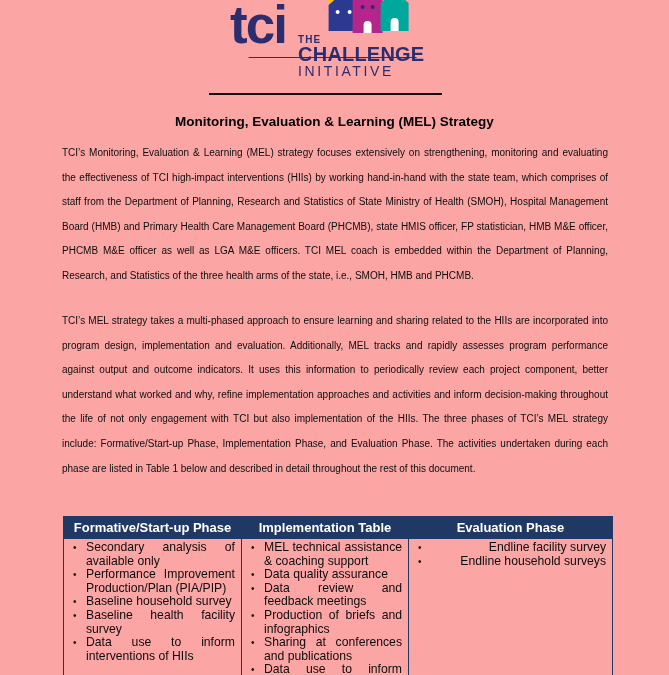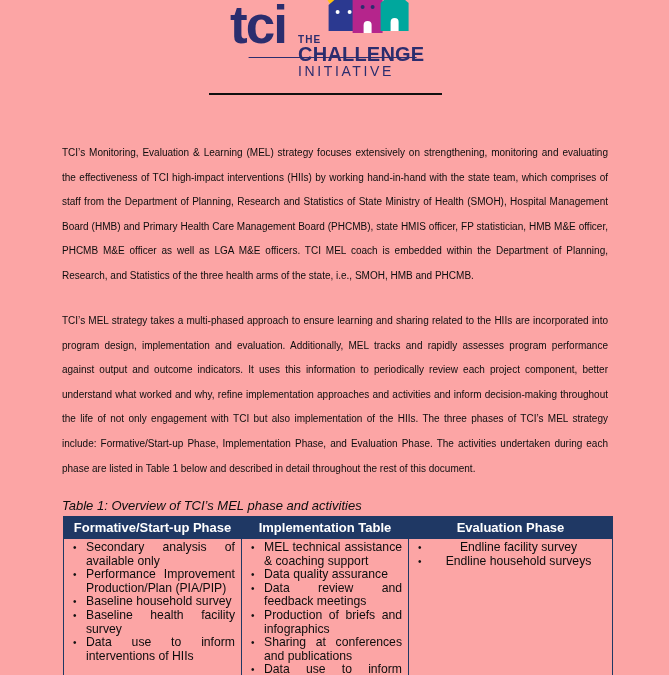--- a/index.html
+++ b/index.html
@@ -88,21 +88,21 @@
   .cell-list { list-style: none; margin: 0; padding: 0; }
   .cell-list li {
     display: flex; align-items: flex-start;
     font-size: 12.2px; line-height: 13.6px; color: #0d0d0d;
   }
   .bullet {
     flex: 0 0 20px; padding-left: 7px; box-sizing: border-box;
     font-size: 10px; line-height: 13.6px; color: #111;
   }
   .btxt { flex: 1; text-align: justify; padding-right: 3px; }
-  .btxt.no-just { text-align: center; }
+  .btxt.no-just { text-align: right; }
 </style>
 </head>
 <body>
 
 <div class="page">
 
   <div class="logo">
     <svg class="houses" width="88" height="46" viewBox="0 0 88 46" aria-hidden="true">
       <circle cx="15" cy="8" r="13" fill="#ffc20e"></circle>
       <path d="M4 18 L19 5 L34 18 L34 44 L4 44 Z" fill="#2b3990"></path>
@@ -119,25 +119,25 @@
     <div class="logo-text">
       <div class="logo-the">THE</div>
       <div class="logo-challenge">CHALLENGE</div>
       <div class="logo-initiative">INITIATIVE</div>
     </div>
     <div class="logo-underline"></div>
   </div>
 
   <div class="header-divider"></div>
 
+  <div class="doc-title">Monitoring, Evaluation &amp; Learning (MEL) Strategy</div>
 
   <p class="para p1">TCI’s Monitoring, Evaluation &amp; Learning (MEL) strategy focuses extensively on strengthening, monitoring and evaluating the effectiveness of TCI high-impact interventions (HIIs) by working hand-in-hand with the state team, which comprises of staff from the Department of Planning, Research and Statistics of State Ministry of Health (SMOH), Hospital Management Board (HMB) and Primary Health Care Management Board (PHCMB), state HMIS officer, FP statistician, HMB M&amp;E officer, PHCMB M&amp;E officer as well as LGA M&amp;E officers. TCI MEL coach is embedded within the Department of Planning, Research, and Statistics of the three health arms of the state, i.e., SMOH, HMB and PHCMB.</p>
   <p class="para p2">TCI’s MEL strategy takes a multi-phased approach to ensure learning and sharing related to the HIIs are incorporated into program design, implementation and evaluation. Additionally, MEL tracks and rapidly assesses program performance against output and outcome indicators. It uses this information to periodically review each project component, better understand what worked and why, refine implementation approaches and activities and inform decision-making throughout the life of not only engagement with TCI but also implementation of the HIIs. The three phases of TCI’s MEL strategy include: Formative/Start-up Phase, Implementation Phase, and Evaluation Phase. The activities undertaken during each phase are listed in Table 1 below and described in detail throughout the rest of this document.</p>
 
-  <div class="table-caption">Table 1: Overview of TCI’s MEL phase and activities</div>
 
   <table class="mel-table">
     <colgroup>
       <col style="width:178px">
       <col style="width:167px">
       <col style="width:204px">
     </colgroup>
     <thead>
       <tr>
         <th>Formative/Start-up Phase</th>

